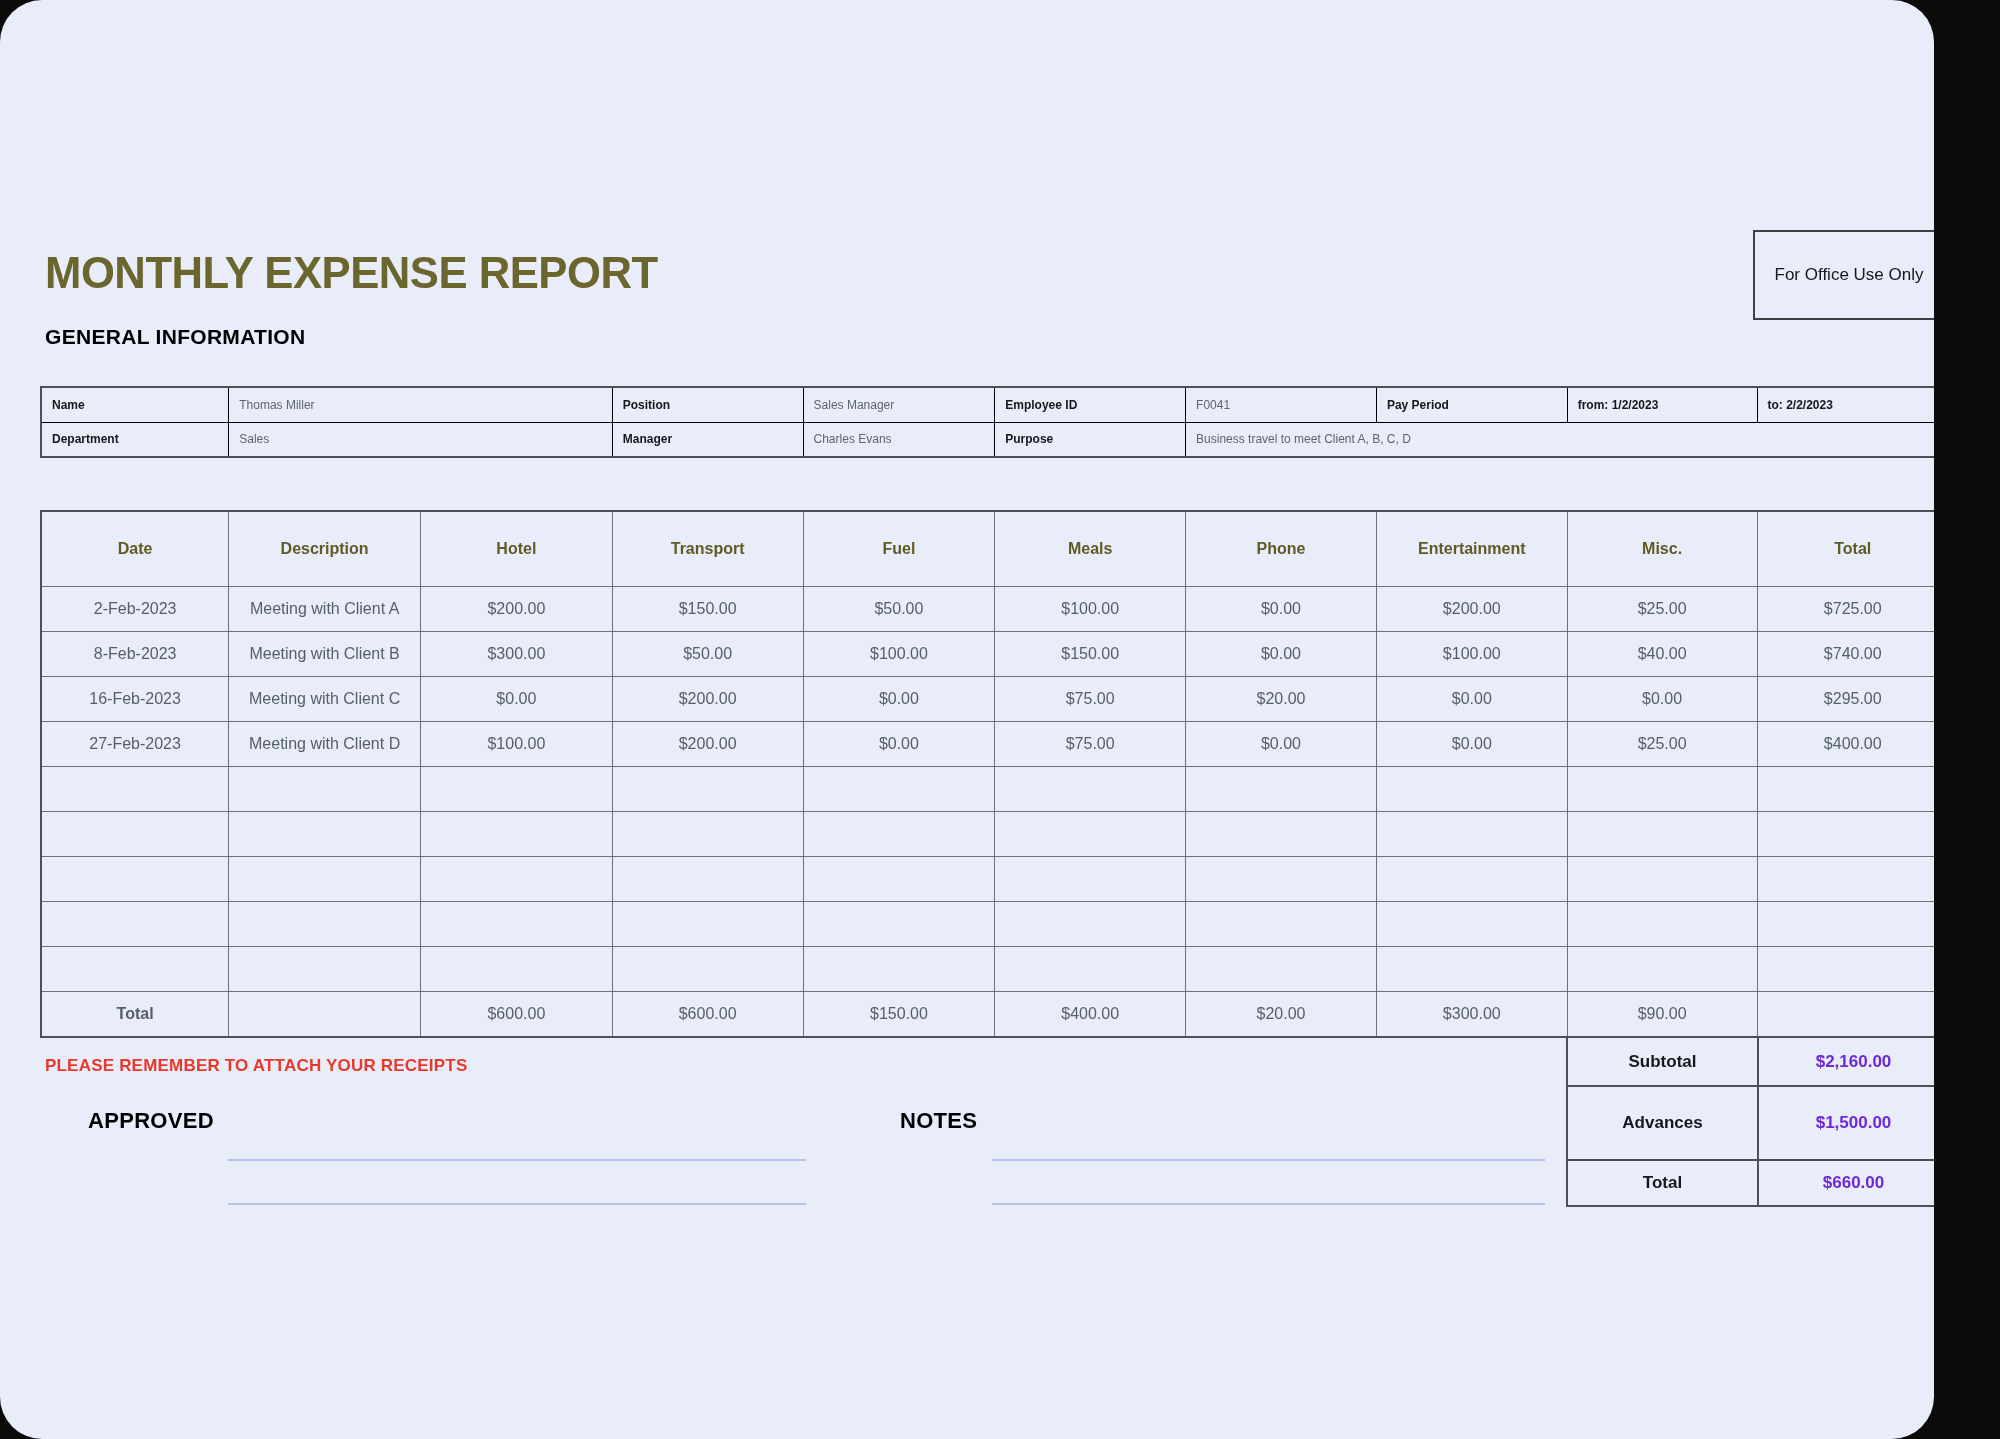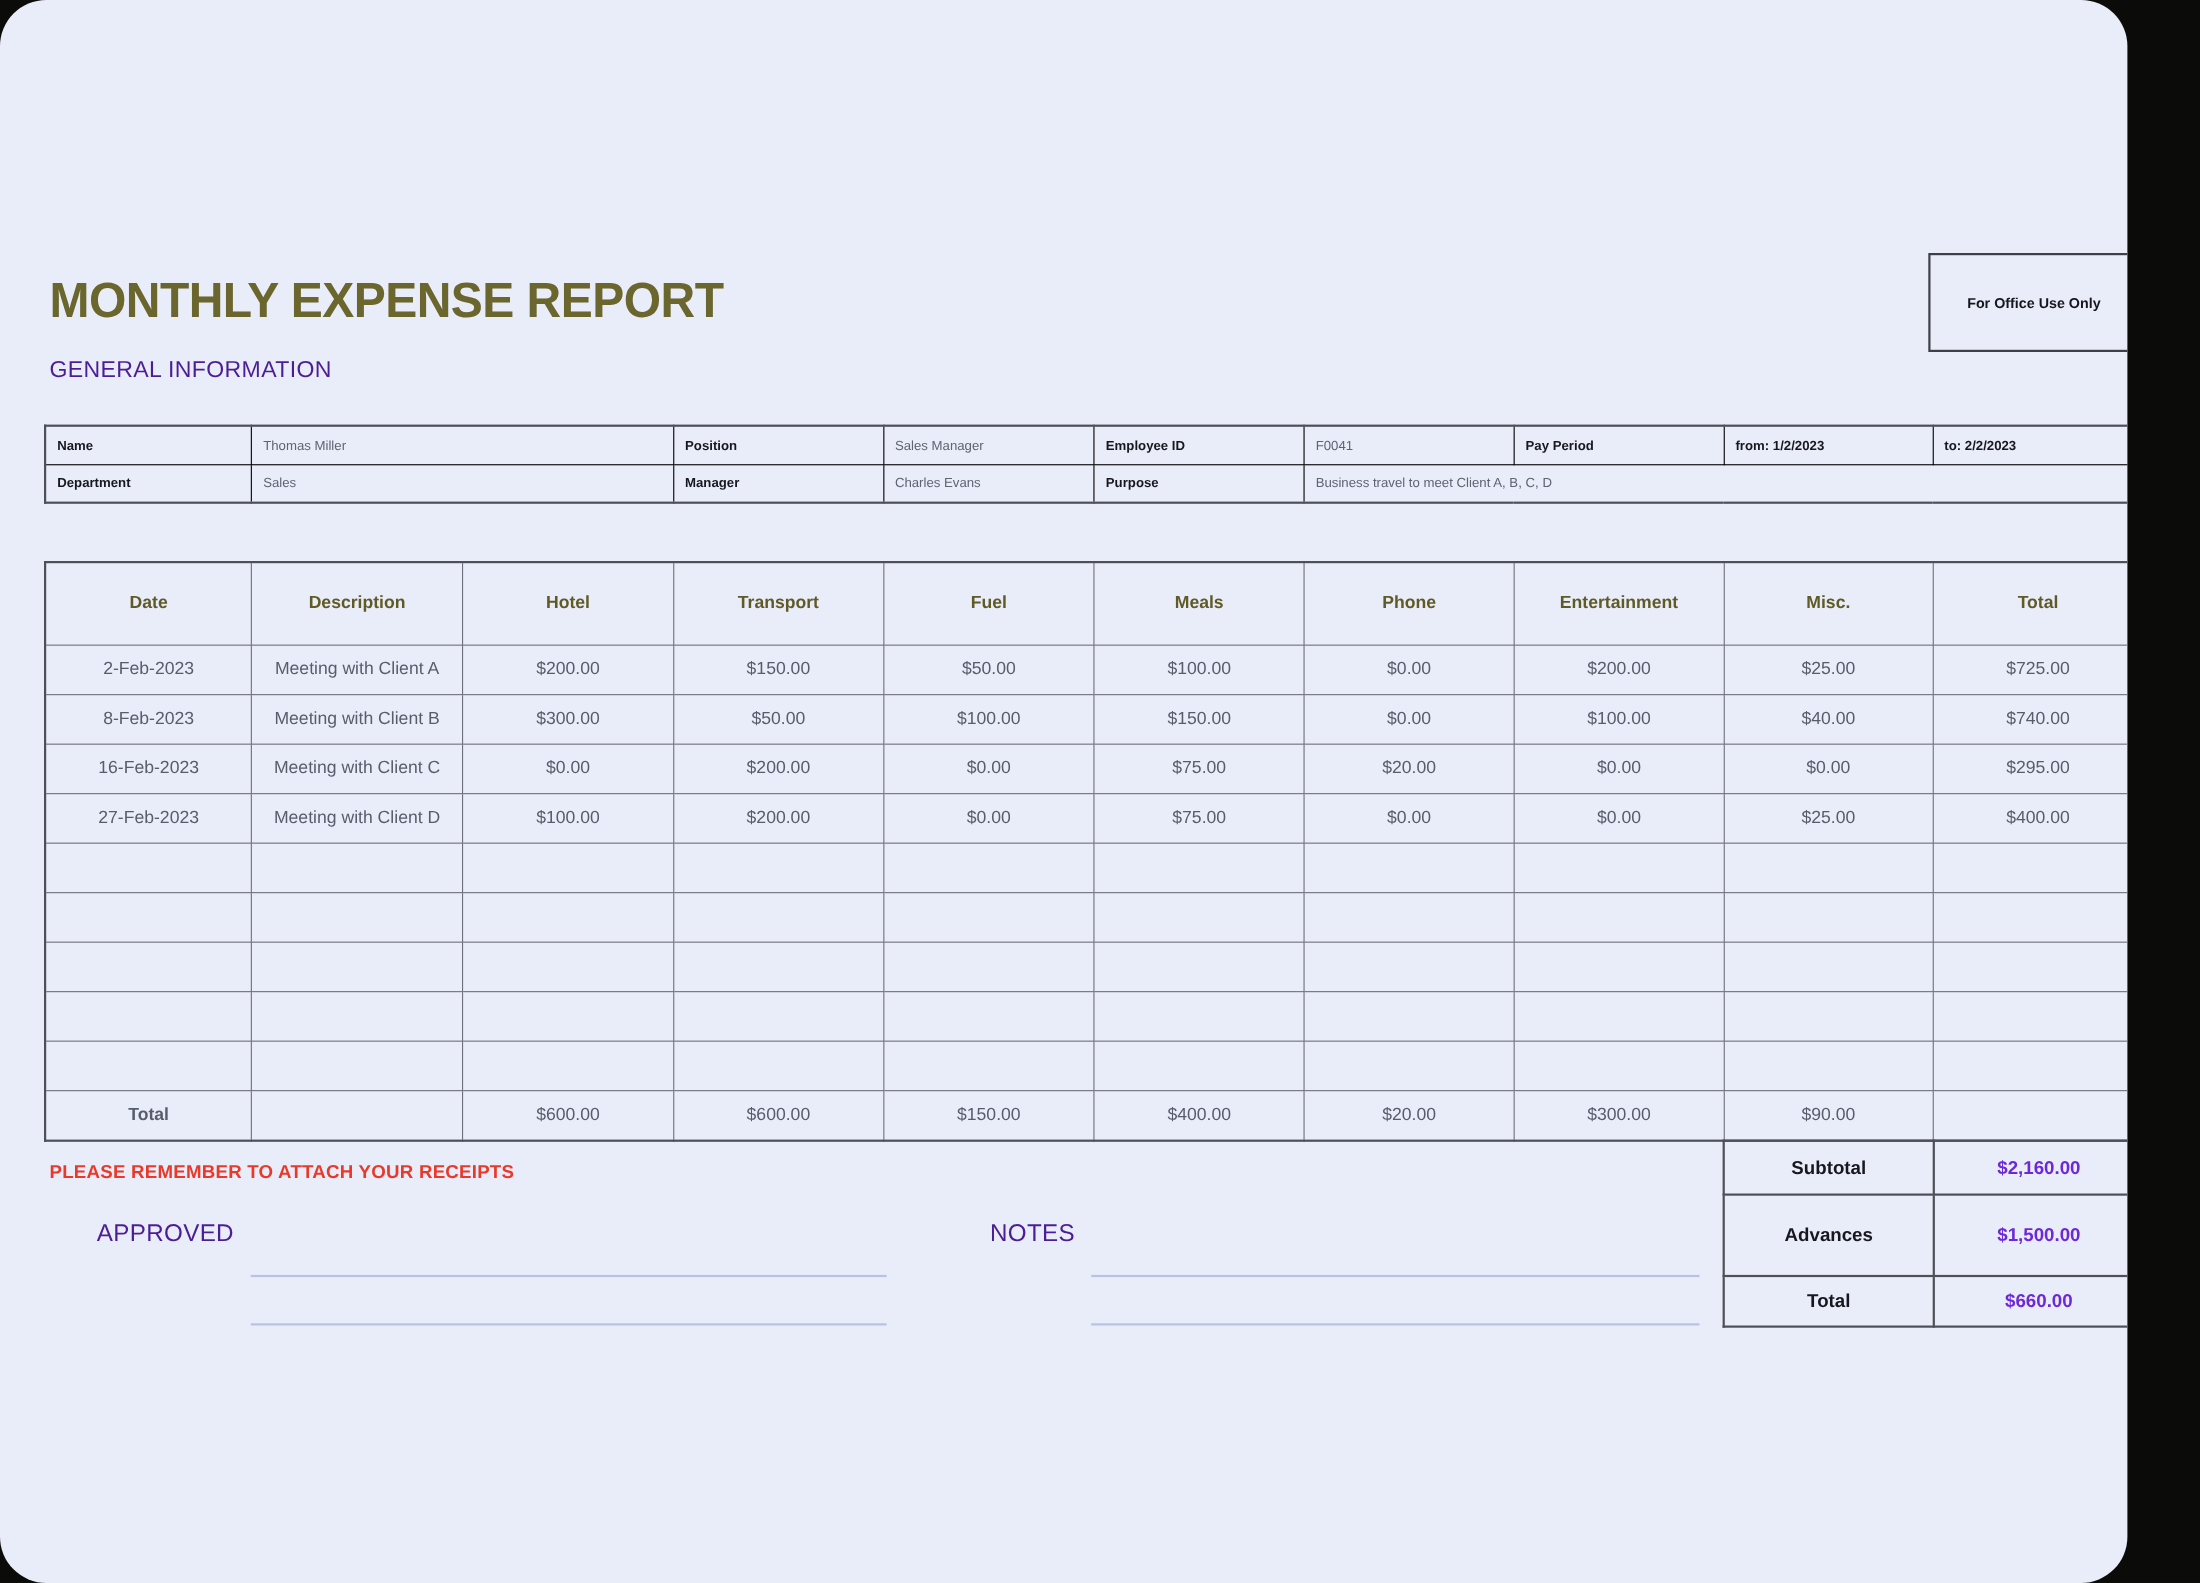--- a/index.html
+++ b/index.html
@@ -31,30 +31,30 @@
   .office-box {
     position: absolute;
     left: 1753px;
     top: 230px;
     width: 192px;
     height: 90px;
     border: 2px solid #3f4046;
     display: flex;
     align-items: center;
     justify-content: center;
-    font-size: 13px;
-    font-weight: bold;
+    font-size: 17px;
+    font-weight: normal;
     color: #15171c;
   }
   .section-heading {
     position: absolute;
     font-size: 21px;
-    font-weight: normal;
+    font-weight: bold;
     letter-spacing: 0.3px;
-    color: #4c1d95;
+    color: #000000;
     white-space: nowrap;
   }
   #general-heading { left: 45px; top: 325px; }
 
   
   table { border-collapse: collapse; table-layout: fixed; width: 100%; }
 
   
   .info-table-wrap { position: absolute; left: 40px; top: 386px; width: 1910px; }
   .info-table { border: 2px solid #4e5058; }

